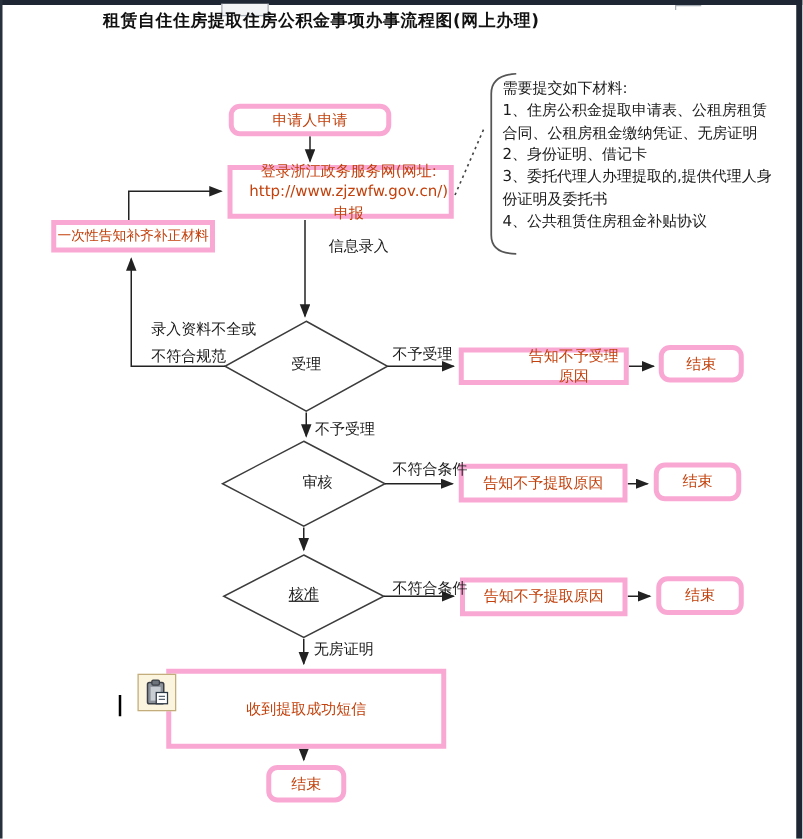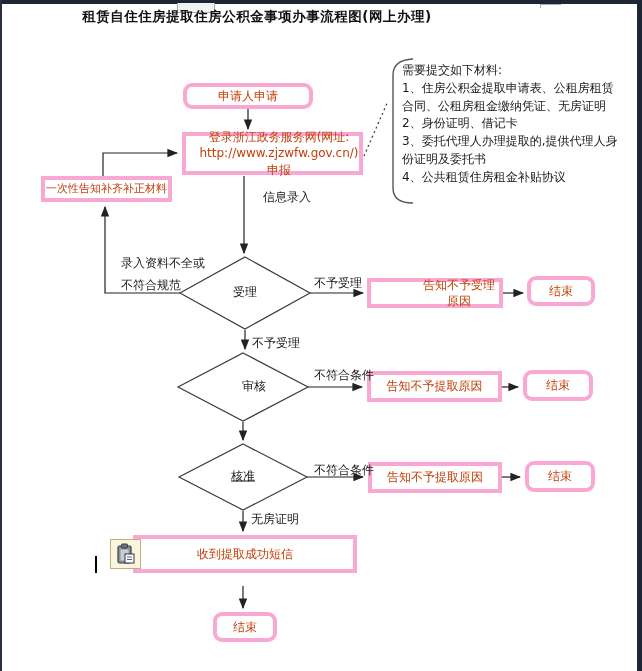--- a/index.html
+++ b/index.html
@@ -110,21 +110,21 @@
 
   <div class="box" style="left:367px;top:278px;width:136px;height:30px;padding-left:48px;">告知不予受理原因</div>
   <div class="box rounded" style="left:527px;top:276px;width:68px;height:30px;">结束</div>
 
   <div class="box" style="left:367px;top:371px;width:135px;height:31px;">告知不予提取原因</div>
   <div class="box rounded" style="left:523px;top:370px;width:70px;height:31px;">结束</div>
 
   <div class="box" style="left:368px;top:462px;width:134px;height:31px;">告知不予提取原因</div>
   <div class="box rounded" style="left:525px;top:461px;width:70px;height:31px;">结束</div>
 
-  <div class="box" style="left:133px;top:535px;width:224px;height:38px;">收到提取成功短信</div>
+  <div class="box" style="left:133px;top:535px;width:224px;height:64px;">收到提取成功短信</div>
 
   <div class="box rounded" style="left:213px;top:612px;width:64px;height:30px;">结束</div>
 
   <div class="dlabel" style="left:245px;top:292px;">受理</div>
   <div class="dlabel" style="left:254px;top:386px;text-align:right;">审核</div>
   <div class="dlabel" style="left:243px;top:476px;text-decoration:underline;">核准</div>
 
   <div class="lbl" style="left:263px;top:186px;">信息录入</div>
   <div class="lbl" style="left:109px;top:252px;margin-left:12px;">录入资料不全或
 不符合规范</div>

